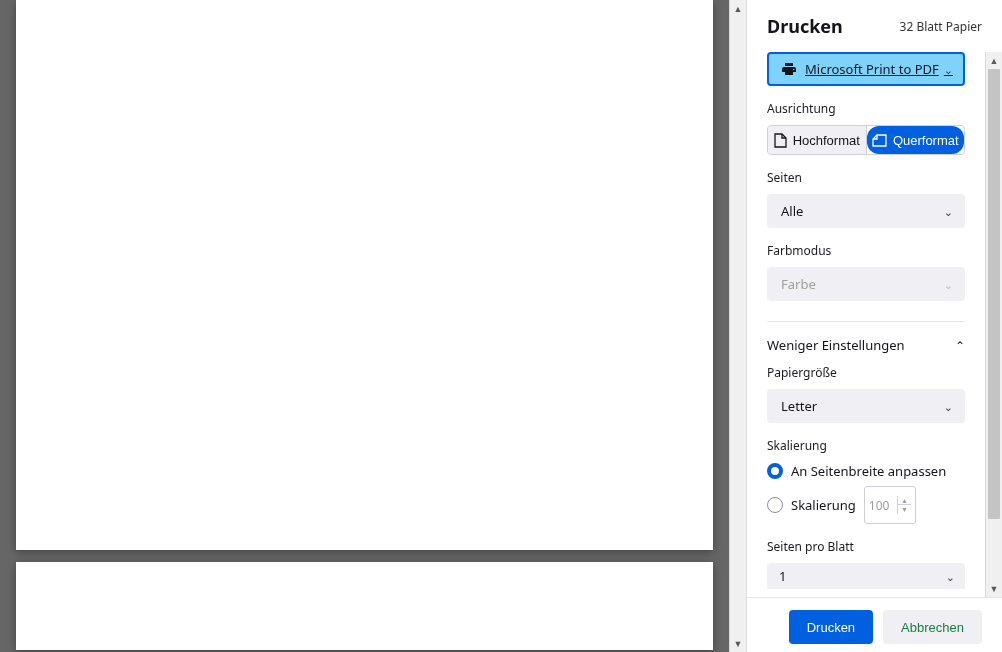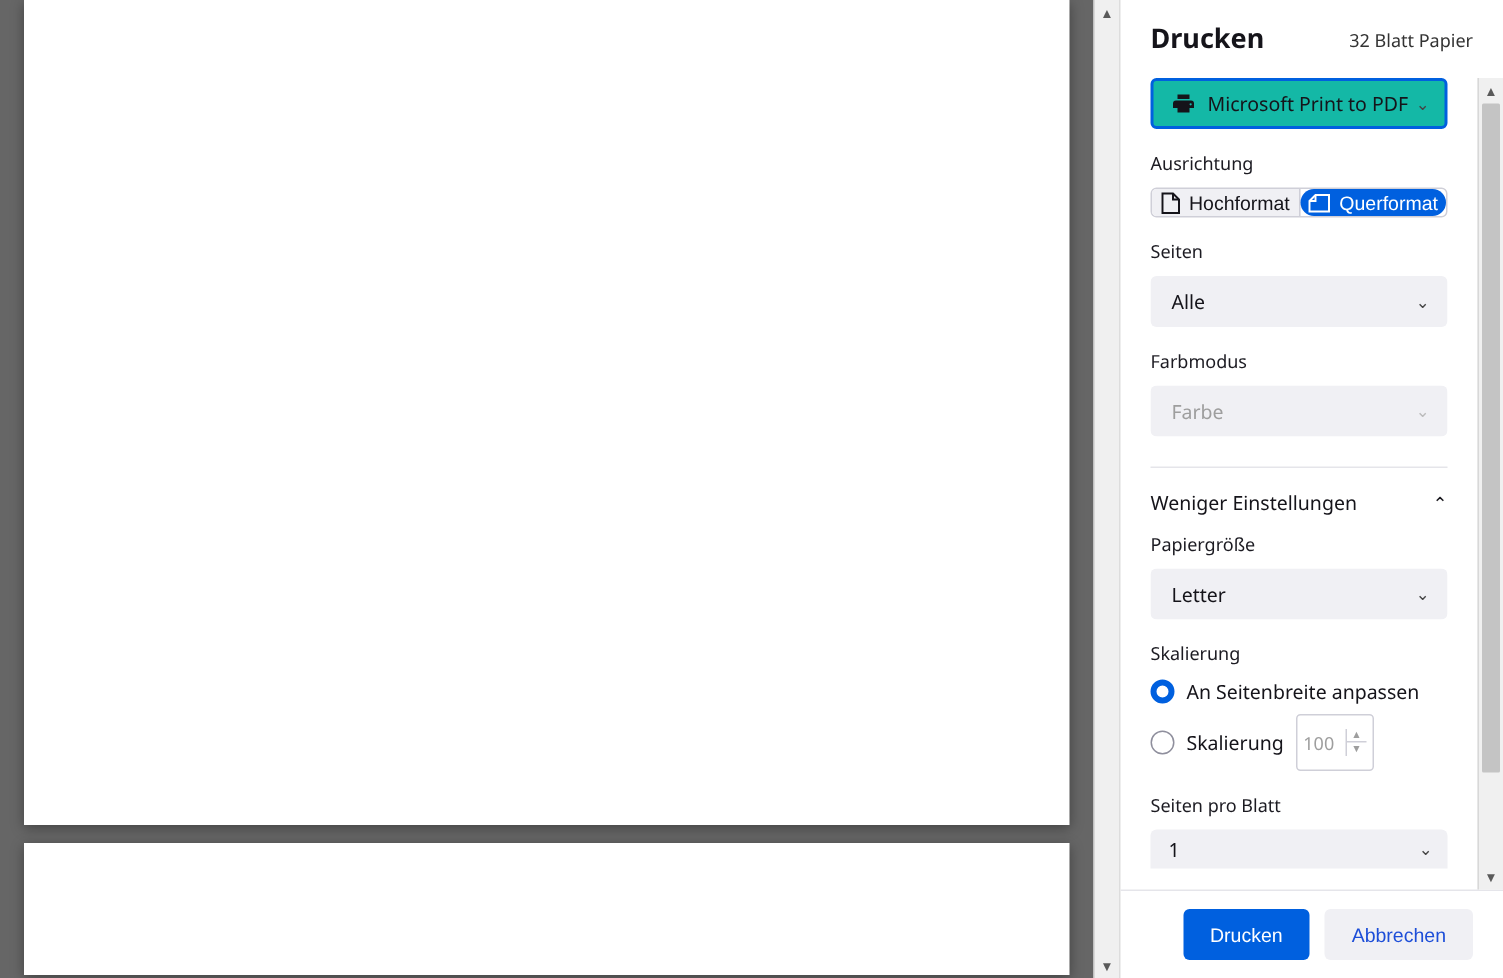--- a/index.html
+++ b/index.html
@@ -26,28 +26,28 @@
   .side-body-scroll { flex: 1; overflow: hidden; padding: 0 20px 8px 20px; }
   .side-body .vscroll-r { width: 17px; background: #f0f0f0; border-left: 1px solid #d8d8d8; display: flex; flex-direction: column; }
   .side-body .vscroll-r .arrow { height: 17px; display: flex; align-items: center; justify-content: center; color: #5a5a5a; font-size: 9px; }
   .side-body .vscroll-r .track { flex: 1; position: relative; }
   .side-body .vscroll-r .thumb { position: absolute; left: 2px; right: 2px; top: 0; height: 88%; background: #c4c4c4; border-radius: 1px; }
 
   .group { margin-bottom: 14px; }
   .group-label { font-size: 12px; color: #1c1b22; margin-bottom: 8px; }
 
   .select { background: #f0f0f4; border: 2px solid transparent; border-radius: 4px; height: 34px; display: flex; align-items: center; padding: 0 10px 0 12px; cursor: pointer; position: relative; }
-  .select.focus { border-color: #0060df; background: #14b8a6; }
+  .select.focus { border-color: #0060df; background: #7dd3fc; text-decoration: underline; }
   .select.disabled { color: #9e9e9e; justify-content: flex-end; }
   .select .sel-val { flex: 1; font-size: 13px; }
   .select .chev { font-size: 11px; color: #444; }
   .select.disabled .chev { color: #bbb; }
   .select .lead-icon { margin-right: 8px; display:inline-flex; }
 
-  .seg { display: flex; width: 100%; border: 1px solid #cfcfd8; border-radius: 4px; overflow: hidden; height: 20px; }
+  .seg { display: flex; width: 100%; border: 1px solid #cfcfd8; border-radius: 4px; overflow: hidden; height: 30px; }
   .seg button { flex: 1; border: none; background: #f0f0f4; font-size: 13px; cursor: pointer; display: flex; align-items: center; justify-content: center; gap: 6px; color: #15141a; }
   .seg button.active { background: #0060df; color: #fff; }
   .seg button:not(:last-child){ border-right: 1px solid #cfcfd8;}
   .seg button.active + button, .seg button.active { border-right-color: #0060df; border-radius: 12px;}
 
   .settings-toggle { display: flex; justify-content: space-between; align-items: center; border-top: 1px solid #e5e5ea; padding: 14px 0 10px 0; margin-top: 20px; cursor: pointer; }
   .settings-toggle span { font-size: 13px; }
   .settings-toggle .chev { font-size: 12px; }
 
   .radios { display: flex; flex-direction: column; gap: 6px; }
@@ -56,21 +56,21 @@
   .radio.checked { border: 4px solid #0060df; }
   .scale-row { display: flex; align-items: center; gap: 8px; }
   .scale-input { width: 52px; height: 38px; border: 1px solid #cfcfd8; border-radius: 3px; display:flex; align-items:center; padding: 17px 4px; background:#fff; color:#9e9e9e; font-size:12px; }
   .stepper { width: 14px; display:flex; flex-direction:column; border-left:1px solid #cfcfd8; margin-left:auto; }
   .stepper div { height: 9px; font-size: 7px; text-align:center; color:#9e9e9e; line-height:9px; }
   .stepper div:first-child{border-bottom:1px solid #cfcfd8;}
 
   .side-foot { border-top: 1px solid #e5e5ea; padding: 12px 20px; display: flex; justify-content: flex-end; gap: 10px; }
   .btn { height: 34px; border-radius: 4px; border: none; padding: 0 18px; font-size: 13px; cursor: pointer; }
   .btn.primary { background: #0060df; color: #fff; font-weight: 500; }
-  .btn.secondary { background: #f0f0f4; color: #1d4ed8; }
+  .btn.secondary { background: #f0f0f4; color: #15803d; }
 
   svg { display: block; }
 
   .half-select { background: #f0f0f4; border-radius: 4px 4px 0 0; height: 26px; display:flex; align-items:center; padding:0 10px 0 12px; position:relative; overflow:hidden;}
   .half-select .chev{ font-size:11px; color:#444; margin-left:auto;}
 </style>
 </head>
 <body>
 
 <div class="app">

